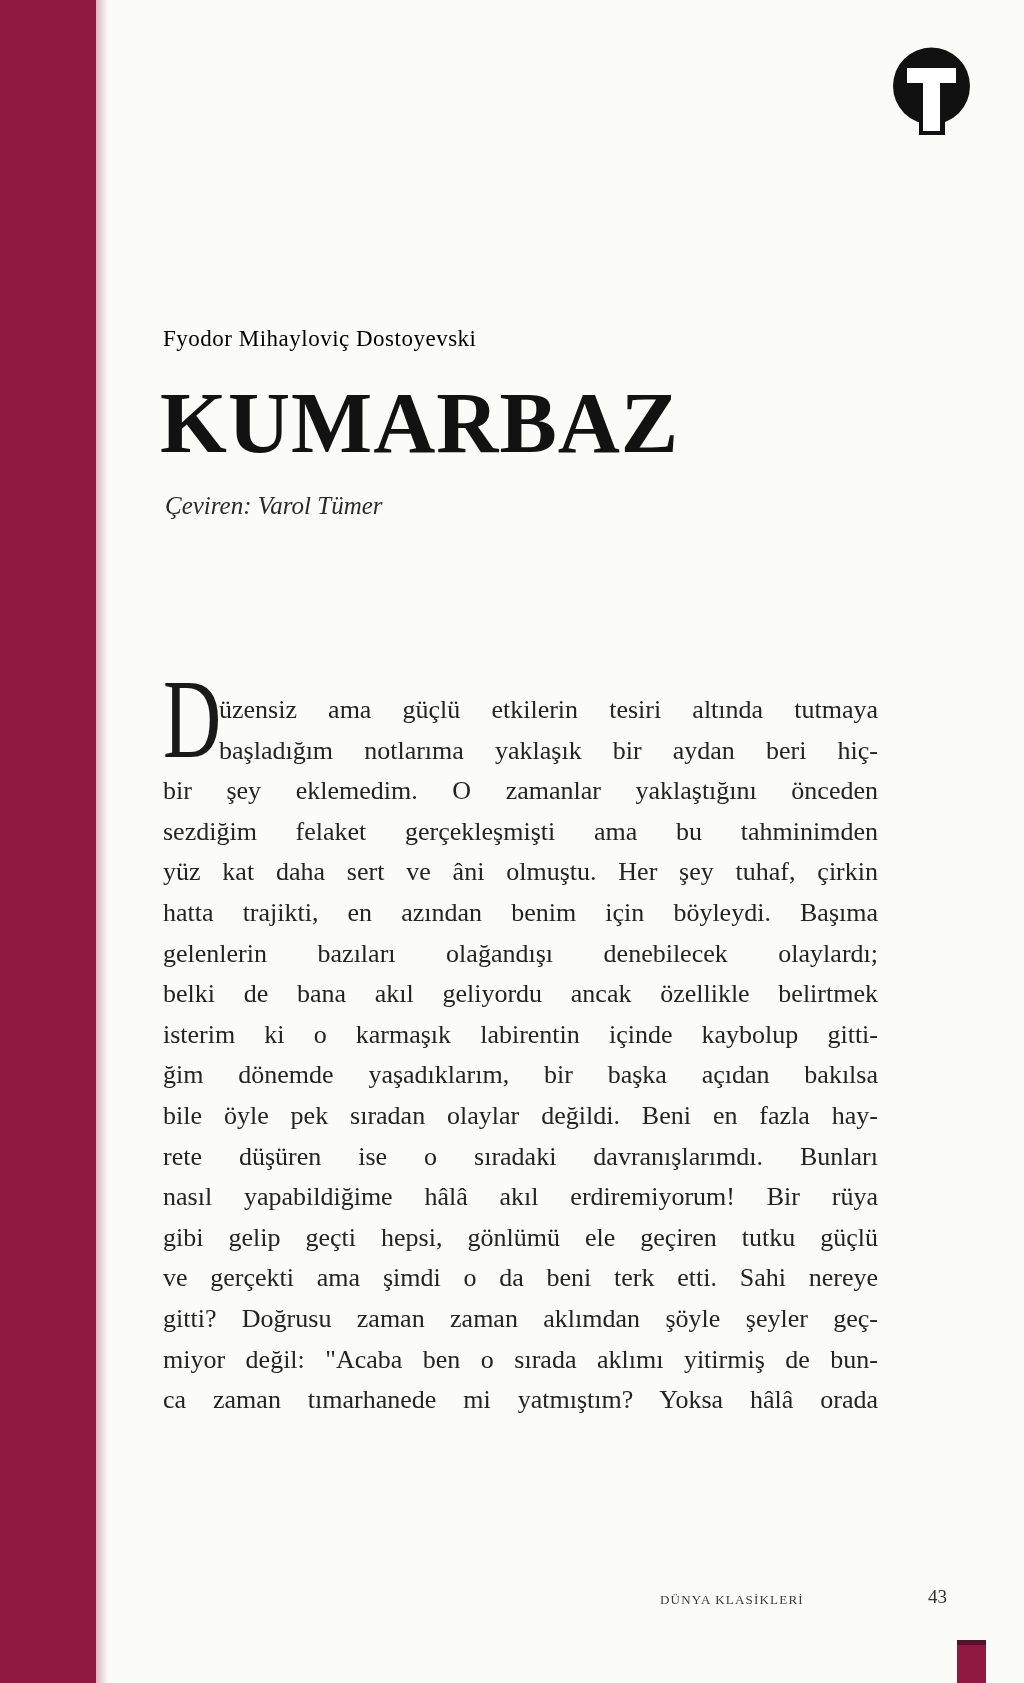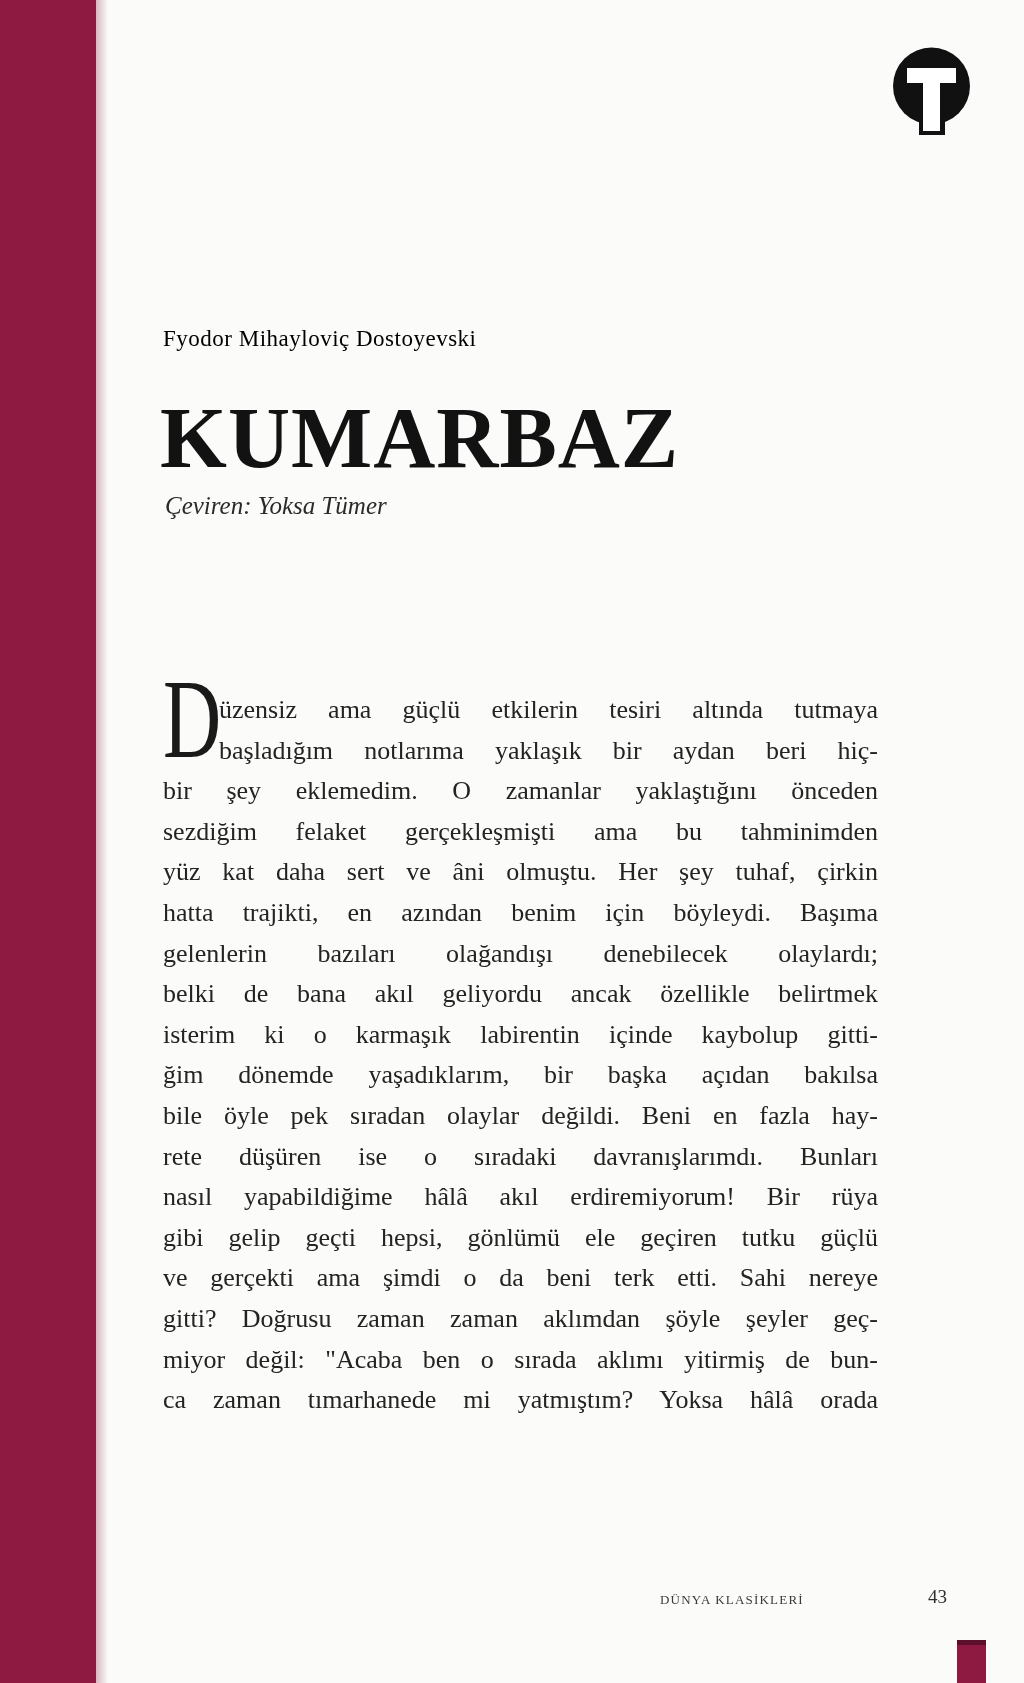--- a/index.html
+++ b/index.html
@@ -19,21 +19,21 @@
   }
   .logo{
     position:absolute;left:893px;top:47px;width:78px;height:88px;
   }
   .author{
     position:absolute;left:163px;top:326px;width:700px;
     font-size:23px;font-weight:400;color:#000000;letter-spacing:0.5px;
   }
   .title{
     position:absolute;left:160px;top:380px;width:760px;
-    font-size:86px;font-weight:700;color:#121212;line-height:1;letter-spacing:1px;margin-top:15px;
+    font-size:86px;font-weight:700;color:#121212;line-height:1;letter-spacing:1px;
   }
   .translator{
     position:absolute;left:165px;top:492px;width:500px;
     font-size:25px;font-style:italic;color:#2a2a2a;
   }
   .body-text{
     position:absolute;left:163px;top:690px;width:715px;
     font-size:26px;line-height:40.6px;color:#232323;
   }
   .dropcap{
@@ -69,21 +69,21 @@
   <svg width="78" height="88" viewBox="0 0 78 88">
     <circle cx="38.5" cy="39" r="38.5" fill="#111111"></circle>
     <rect x="26" y="20" width="26" height="68" fill="#111111"></rect>
     <rect x="14" y="21" width="49" height="15" fill="#ffffff"></rect>
     <rect x="30" y="21" width="17" height="63" fill="#ffffff"></rect>
   </svg>
 </div>
 
 <div class="author">Fyodor Mihayloviç Dostoyevski</div>
 <div class="title">KUMARBAZ</div>
-<div class="translator">Çeviren: Yoksa Tümer</div>
+<div class="translator">Çeviren: Varol Tümer</div>
 
 <div class="body-text">
   <span class="dropcap">D</span>
   <div class="line">üzensiz ama güçlü etkilerin tesiri altında tutmaya</div>
   <div class="line">başladığım notlarıma yaklaşık bir aydan beri hiç-</div>
   <div class="line">bir şey eklemedim. O zamanlar yaklaştığını önceden</div>
   <div class="line">sezdiğim felaket gerçekleşmişti ama bu tahminimden</div>
   <div class="line">yüz kat daha sert ve âni olmuştu. Her şey tuhaf, çirkin</div>
   <div class="line">hatta trajikti, en azından benim için böyleydi. Başıma</div>
   <div class="line">gelenlerin bazıları olağandışı denebilecek olaylardı;</div>

